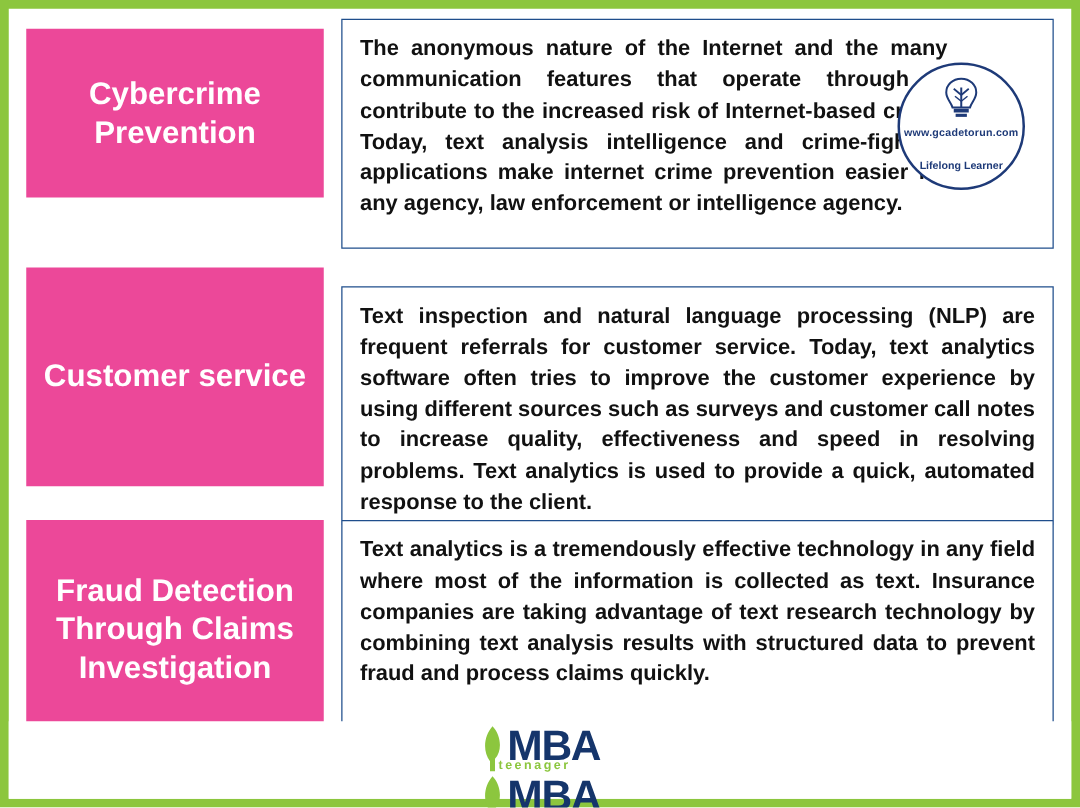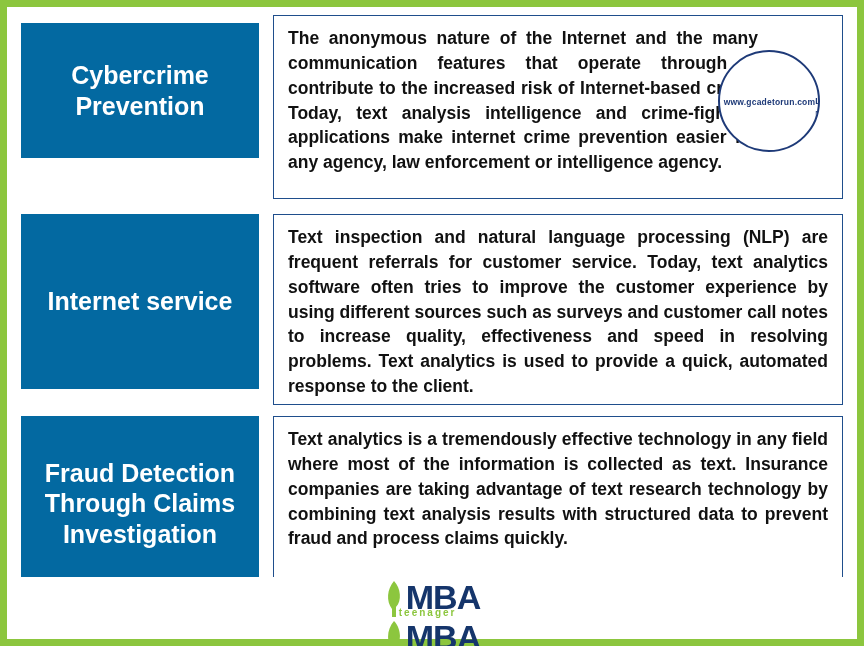--- a/index.html
+++ b/index.html
@@ -35,21 +35,21 @@
     align-items: flex-start;
     position: relative;
   }
   .row-1 { height: 196px; }
   .row-2 { height: 205px; }
   .row-3 { height: 175px; }
 
   .label-cell {
     width: 238px;
     flex: 0 0 238px;
-    background: #0369a1;
+    background: #ec4899;
     color: #ffffff;
     display: flex;
     align-items: center;
     justify-content: center;
     text-align: center;
     font-weight: bold;
     font-size: 25px;
     line-height: 1.22;
     box-sizing: border-box;
     padding: 6px 10px;
@@ -66,38 +66,38 @@
     margin-left: 14px;
     padding: 10px 14px 8px 14px;
     color: #111111;
     font-size: 17.5px;
     font-weight: bold;
     line-height: 1.42;
     text-align: justify;
     position: relative;
   }
   .text-1 { height: 184px; }
-  .text-2 { height: 191px; margin-top: 3px; }
+  .text-2 { height: 191px; margin-top: 18px; }
   .text-3 { height: 166px; margin-top: 0; }
 
   .text-1 .body {
     width: 470px;
   }
 
   .badge {
     position: absolute;
     right: 22px;
     top: 34px;
     width: 98px;
     height: 98px;
     border-radius: 50%;
     border: 2px solid #1e3a78;
     background: #ffffff;
     display: flex;
-    flex-direction: row;
+    flex-direction: column;
     align-items: center;
     justify-content: center;
     overflow: hidden;
   }
   .badge .mark {
     width: 34px;
     height: 38px;
     position: relative;
     margin-top: -4px;
   }
@@ -184,21 +184,21 @@
               <rect x="12.5" y="31" width="9" height="2.5" fill="#1e3a78"></rect>
             </svg>
           </span>
           <span class="badge-url">www.gcadetorun.com</span>
           <span class="badge-tag">Lifelong Learner</span>
         </div>
       </div>
     </div>
 
     <div class="row row-2">
-      <div class="label-cell label-2">Internet service</div>
+      <div class="label-cell label-2">Customer service</div>
       <div class="text-cell text-2">Text inspection and natural language processing (NLP) are frequent referrals for customer service. Today, text analytics software often tries to improve the customer experience by using different sources such as surveys and customer call notes to increase quality, effectiveness and speed in resolving problems. Text analytics is used to provide a quick, automated response to the client.</div>
     </div>
 
     <div class="row row-3">
       <div class="label-cell label-3">Fraud Detection Through Claims Investigation</div>
       <div class="text-cell text-3">Text analytics is a tremendously effective technology in any field where most of the information is collected as text. Insurance companies are taking advantage of text research technology by combining text analysis results with structured data to prevent fraud and process claims quickly.</div>
     </div>
 
   </div>
 

